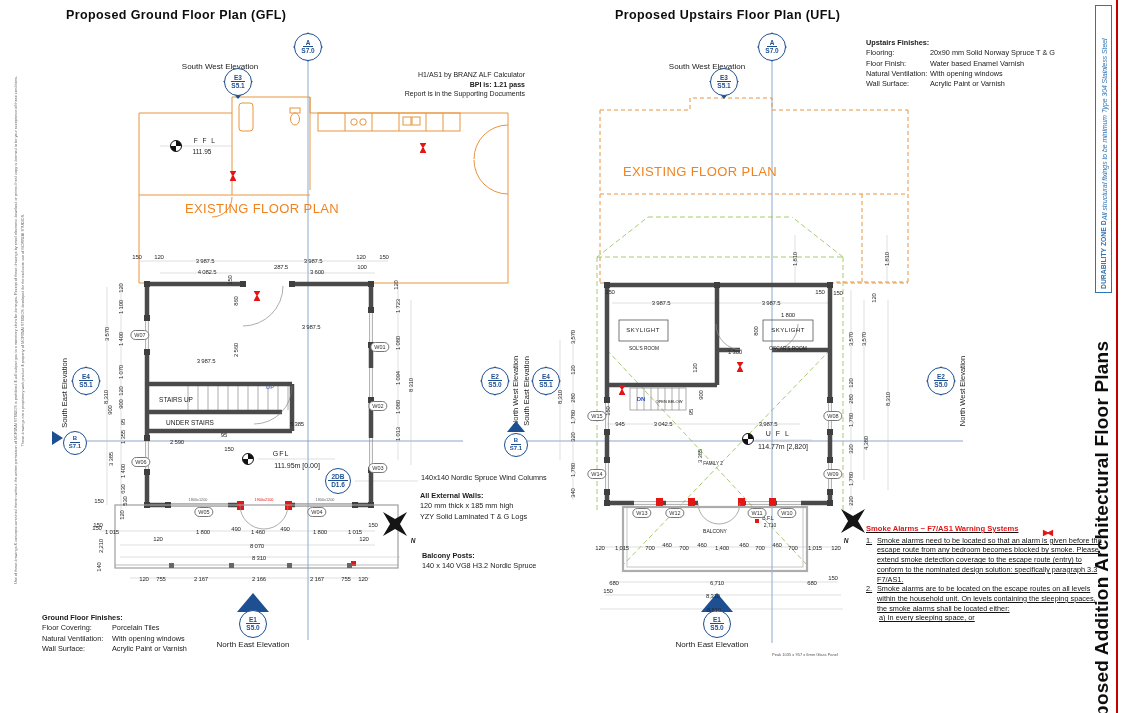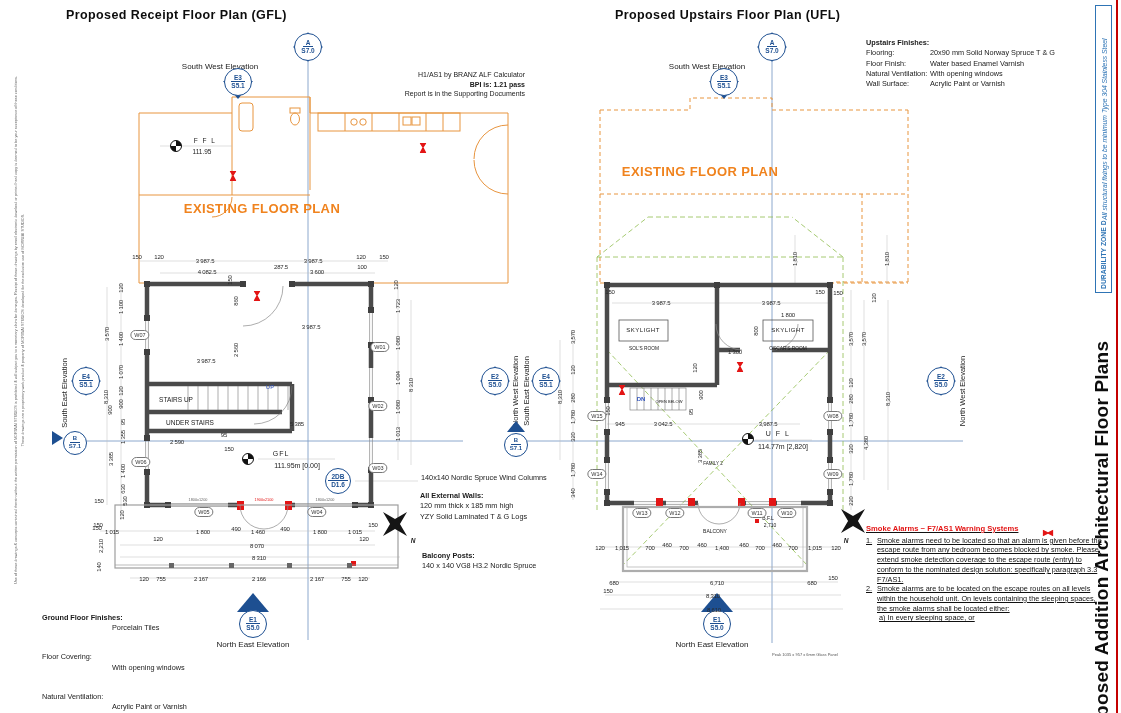--- a/index.html
+++ b/index.html
@@ -5,21 +5,21 @@
   html,body{margin:0;padding:0;background:#fff;font-family:"Liberation Sans",sans-serif;}
   #sheet{position:relative;width:1121px;height:713px;background:#fff;overflow:hidden;}
   svg.lines{position:absolute;left:0;top:0;}
   .t{position:absolute;white-space:nowrap;color:#1a1a1a;}
   .tc{position:absolute;white-space:nowrap;transform:translate(-50%,-50%);color:#1a1a1a;}
   .vtc{position:absolute;writing-mode:vertical-rl;transform:translate(-50%,-50%) rotate(180deg);white-space:nowrap;color:#1a1a1a;}
   .d{position:absolute;font-size:6px;color:#2a2a2a;white-space:nowrap;transform:translate(-50%,-50%);letter-spacing:-0.2px;}
   .d.r{transform:translate(-50%,-50%) rotate(-90deg);}
   .wl{position:absolute;font-size:5.5px;color:#333;border:1px solid #777;border-radius:7px;padding:0 3px;line-height:8px;background:#fff;transform:translate(-50%,-50%);}
   .ptitle{font-weight:bold;font-size:12.5px;letter-spacing:0.4px;color:#0d0d0d;}
-  .orange-label{color:#f0831e;font-weight:bold;font-size:13px;letter-spacing:0.4px;}
+  .orange-label{color:#f0831e;font-weight:normal;font-size:13px;letter-spacing:0.4px;}
   .elev{position:absolute;width:30px;height:30px;transform:translate(-50%,-50%);}
   .elev .dia{position:absolute;left:50%;top:50%;width:21px;height:21px;background:#1d4f91;transform:translate(-50%,-50%) rotate(45deg);}
   .elev .circ{position:absolute;left:50%;top:50%;transform:translate(-50%,-50%);width:26px;height:26px;border:1.5px solid #1d4f91;border-radius:50%;background:#fff;display:flex;flex-direction:column;align-items:center;justify-content:center;z-index:2;}
   .elev .l1{font-size:6.5px;font-weight:bold;color:#1d4f91;line-height:1.1;border-bottom:0.8px solid #1d4f91;padding:0 3px;}
   .elev .l2{font-size:6.5px;font-weight:bold;color:#1d4f91;line-height:1.25;}
   .elev .tri-down{position:absolute;left:50%;top:14px;transform:translateX(-50%);width:0;height:0;border-left:15px solid transparent;border-right:15px solid transparent;border-top:18px solid #1d4f91;}
   .elev .tri-up{position:absolute;left:50%;top:-16px;transform:translateX(-50%);width:0;height:0;border-left:16px solid transparent;border-right:16px solid transparent;border-bottom:19px solid #1d4f91;}
   .elev.small .circ{width:22px;height:22px;}
   .elev.small .l1,.elev.small .l2{font-size:6px;}
   .elev .tri-right{position:absolute;left:-8px;top:3px;width:0;height:0;border-top:7px solid transparent;border-bottom:7px solid transparent;border-left:11px solid #1d4f91;}
@@ -29,21 +29,21 @@
   .smoke.h{width:11px;height:7px;clip-path:polygon(0 0,50% 40%,100% 0,100% 100%,50% 60%,0 100%);}
   .redline{position:absolute;left:1116px;top:0;width:2px;height:713px;background:#c40000;}
   .dur{position:absolute;left:1095px;top:5px;width:17px;height:288px;border:0.8px solid #2e74b5;box-sizing:border-box;writing-mode:vertical-rl;transform:rotate(180deg);display:flex;align-items:center;font-size:6.8px;color:#2e74b5;white-space:nowrap;padding:3px 1px;}
   .dur .b{font-weight:bold;}
   .dur .i{font-style:italic;margin-block-start:2px;}
   .notes{position:absolute;font-size:7.3px;line-height:10.3px;color:#1a1a1a;white-space:nowrap;}
   .notes .h{font-weight:bold;}
   .finrow{display:flex;}
   .finrow .k{width:64px;flex:none;}
   .gfinrow{display:flex;}
-  .gfinrow .k{width:70px;flex:none;margin-top:29px;}
+  .gfinrow .k{width:70px;flex:none;}
   #smoke-block{position:absolute;left:866px;top:524px;width:238px;font-size:7.3px;line-height:9.7px;color:#111;text-decoration:underline;}
   #smoke-block .sh{color:#e31515;font-weight:bold;font-size:7.6px;margin-bottom:2px;}
   #smoke-block .row{display:flex;}
   #smoke-block .num{width:11px;flex:none;}
   #smoke-block .sub{margin-left:13px;}
   .tiny{font-size:3.8px;color:#666;}
 </style>
 </head>
 <body>
 
@@ -192,21 +192,21 @@
 
   <div class="redline"></div>
   <div class="vtc tiny" style="left:16px;top:330px;">Use of these drawings &amp; concepts contained therein without the written permission of MORIWAI STUDIOS is prohibited &amp; will subject you to a monetary claim for damages. Receipt of these drawings by email electronic download or printed hard copy is deemed to be your acceptance of these conditions.</div>
   <div class="vtc tiny" style="left:23px;top:330px;">These drawings are a proprietary work product &amp; property of MORIWAI STUDIOS developed for the exclusive use of MORIWAI STUDIOS.</div>
   <div class="dur">
     <span class="b">DURABILITY ZONE D</span>
     <span class="i">All structural fixings to be minimum Type 304 Stainless Steel</span>
   </div>
   <div class="vtc" style="left:1102px;top:545px;font-size:19px;font-weight:bold;letter-spacing:0.2px;color:#0d0d0d;">Proposed Addition Architectural Floor Plans</div>
 
-  <div class="t ptitle" style="left:66px;top:8px;">Proposed Receipt Floor Plan (GFL)</div>
+  <div class="t ptitle" style="left:66px;top:8px;">Proposed Ground Floor Plan (GFL)</div>
   <div class="t ptitle" style="left:615px;top:8px;">Proposed Upstairs Floor Plan (UFL)</div>
 
   <div class="t" style="left:345px;top:70px;width:180px;text-align:right;font-size:7px;line-height:9.5px;">
     <div>H1/AS1 by BRANZ ALF Calculator</div>
     <div style="font-weight:bold;">BPI is: 1.21 pass</div>
     <div>Report is in the Supporting Documents</div>
   </div>
 
   <div class="notes" style="left:866px;top:38px;">
     <div class="h">Upstairs Finishes:</div>

